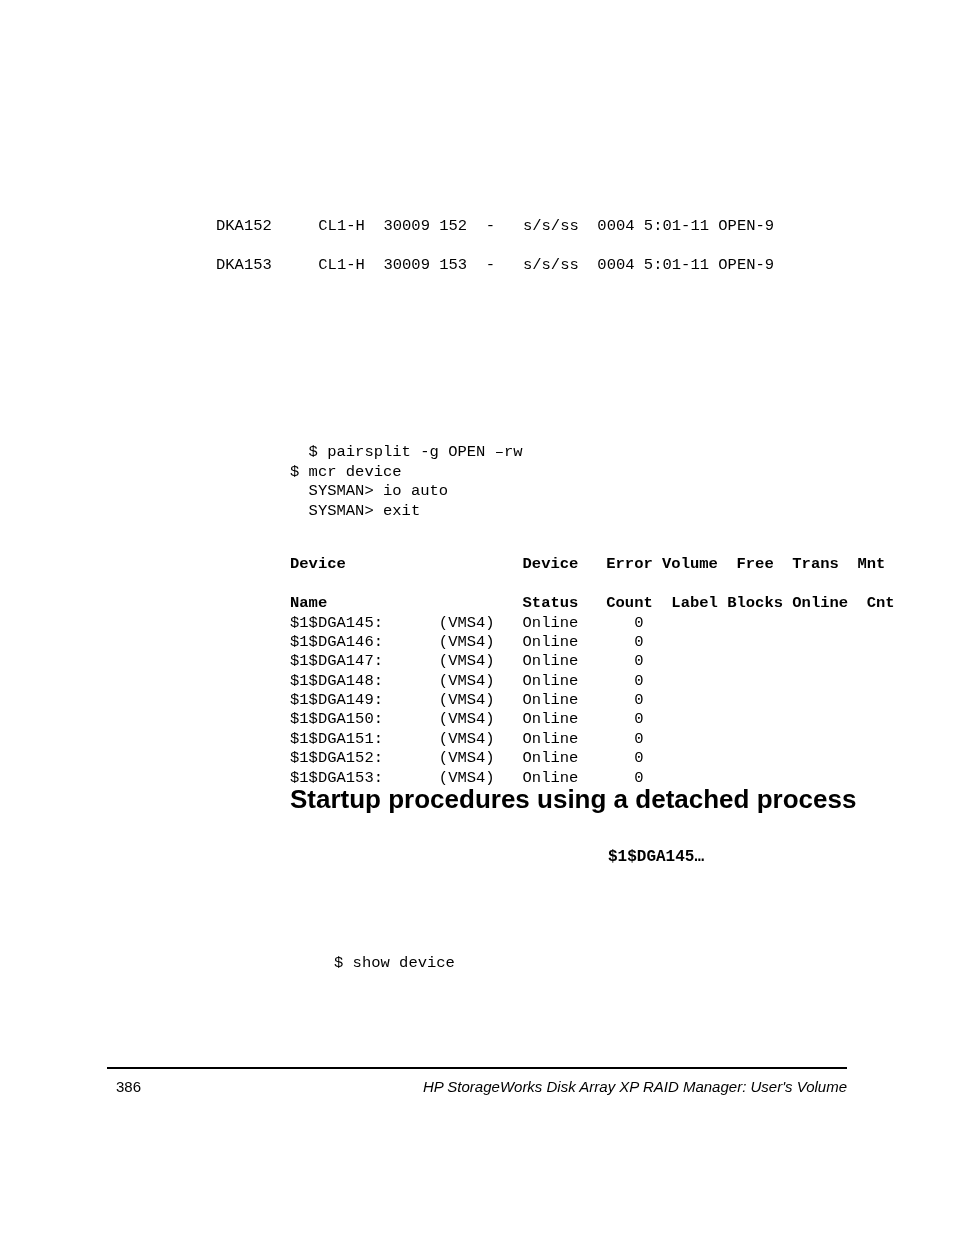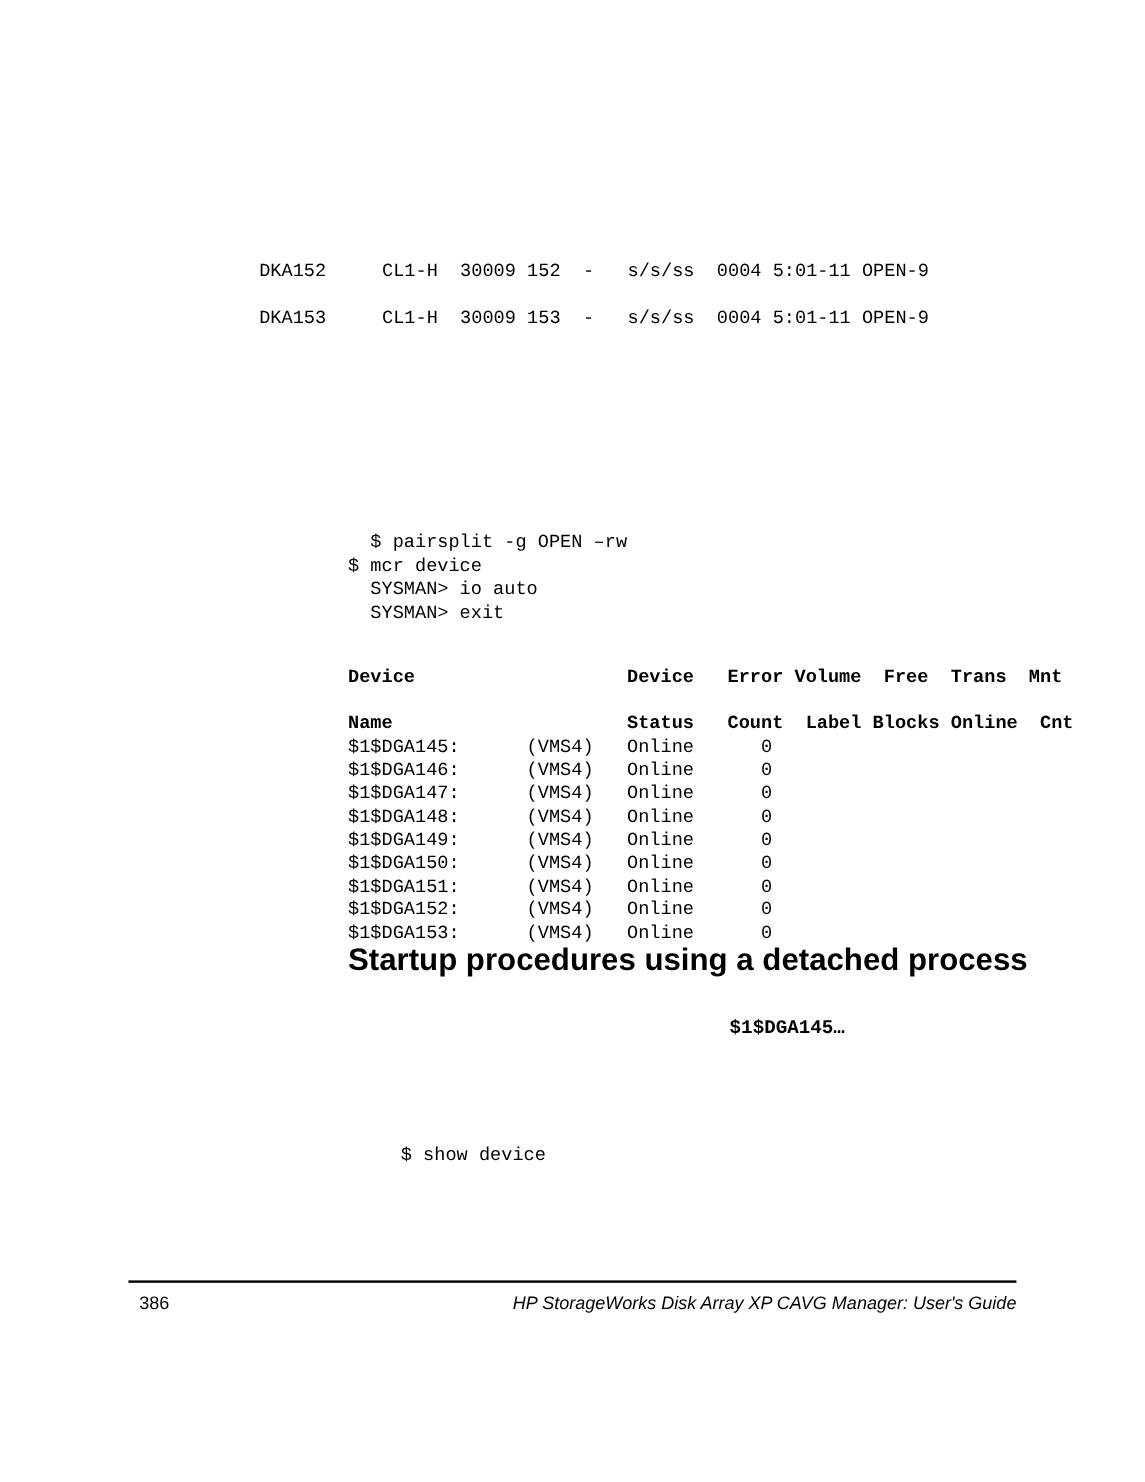--- a/index.html
+++ b/index.html
@@ -125,15 +125,15 @@
 <span>$1$DGA153:      (VMS4)   Online      0</span></div>
 
   <div class="heading">Startup procedures using a detached process</div>
 
   <div class="bold-label">$1$DGA145…</div>
 
   <div class="mono block5">$ show device</div>
 
   <div class="footer-line"></div>
   <div class="page-num">386</div>
-  <div class="footer-title">HP StorageWorks Disk Array XP CAVG Manager: User's Guide</div>
+  <div class="footer-title">HP StorageWorks Disk Array XP RAID Manager: User's Volume</div>
 
 </div>
 
 </body></html>

